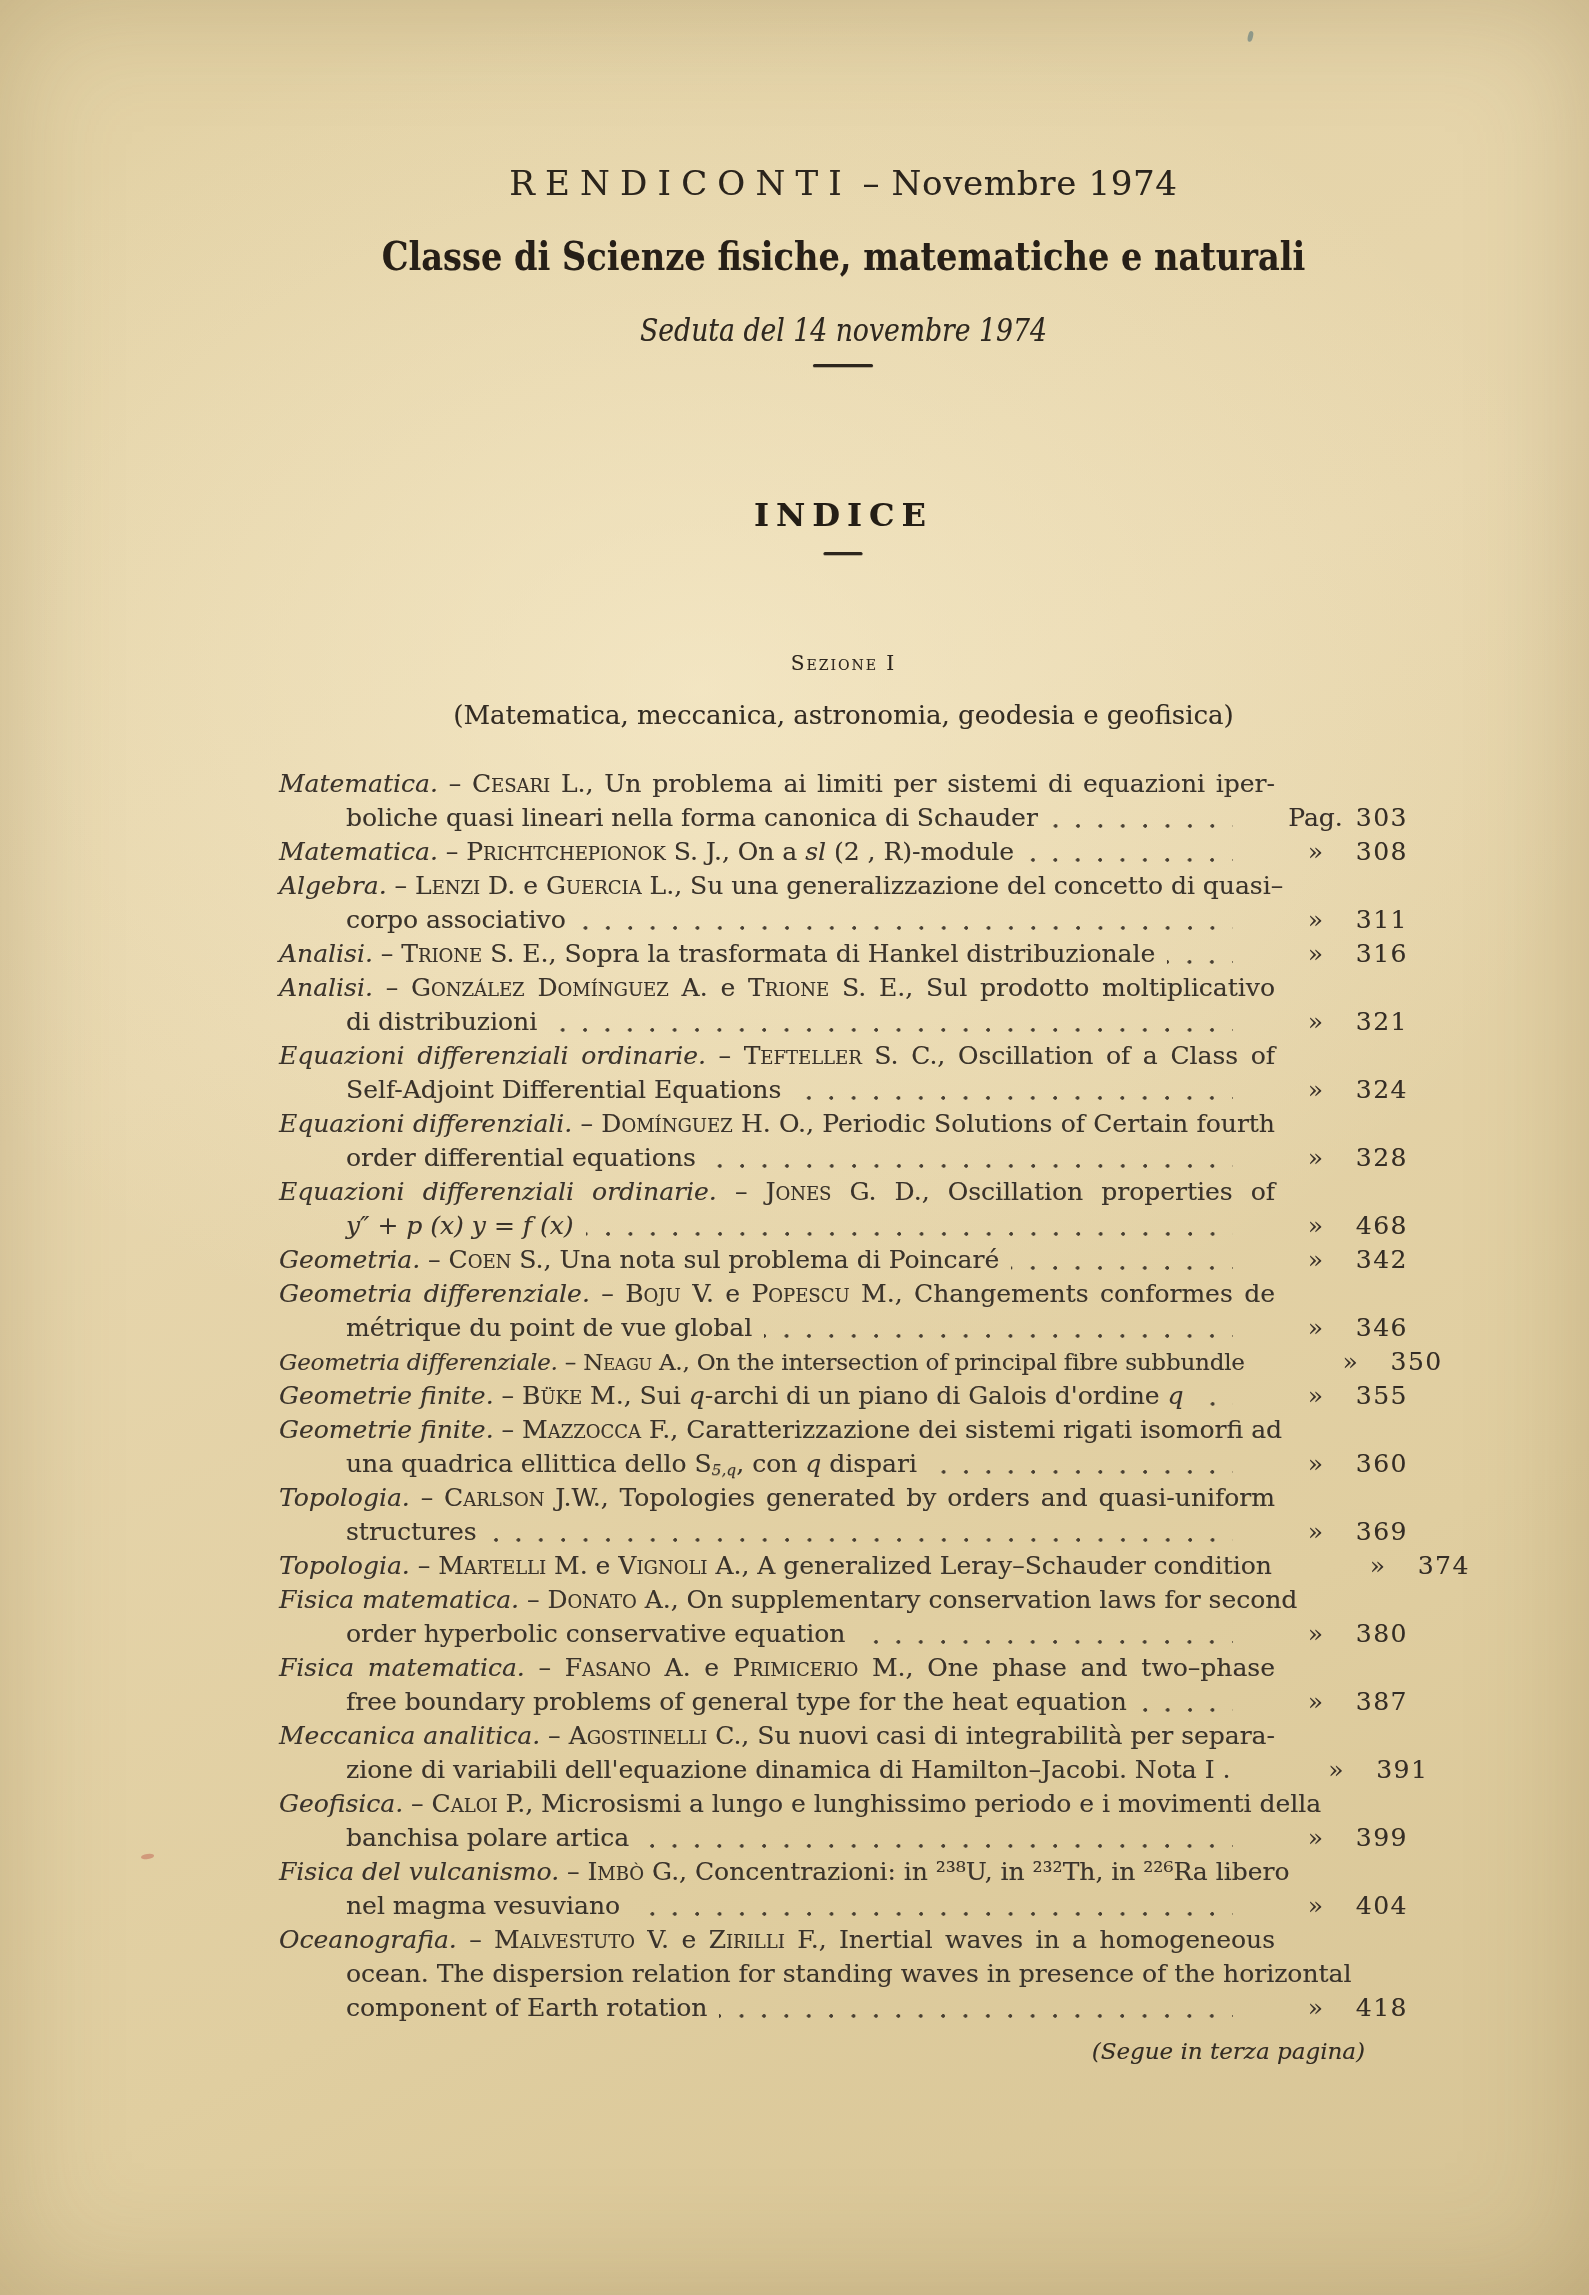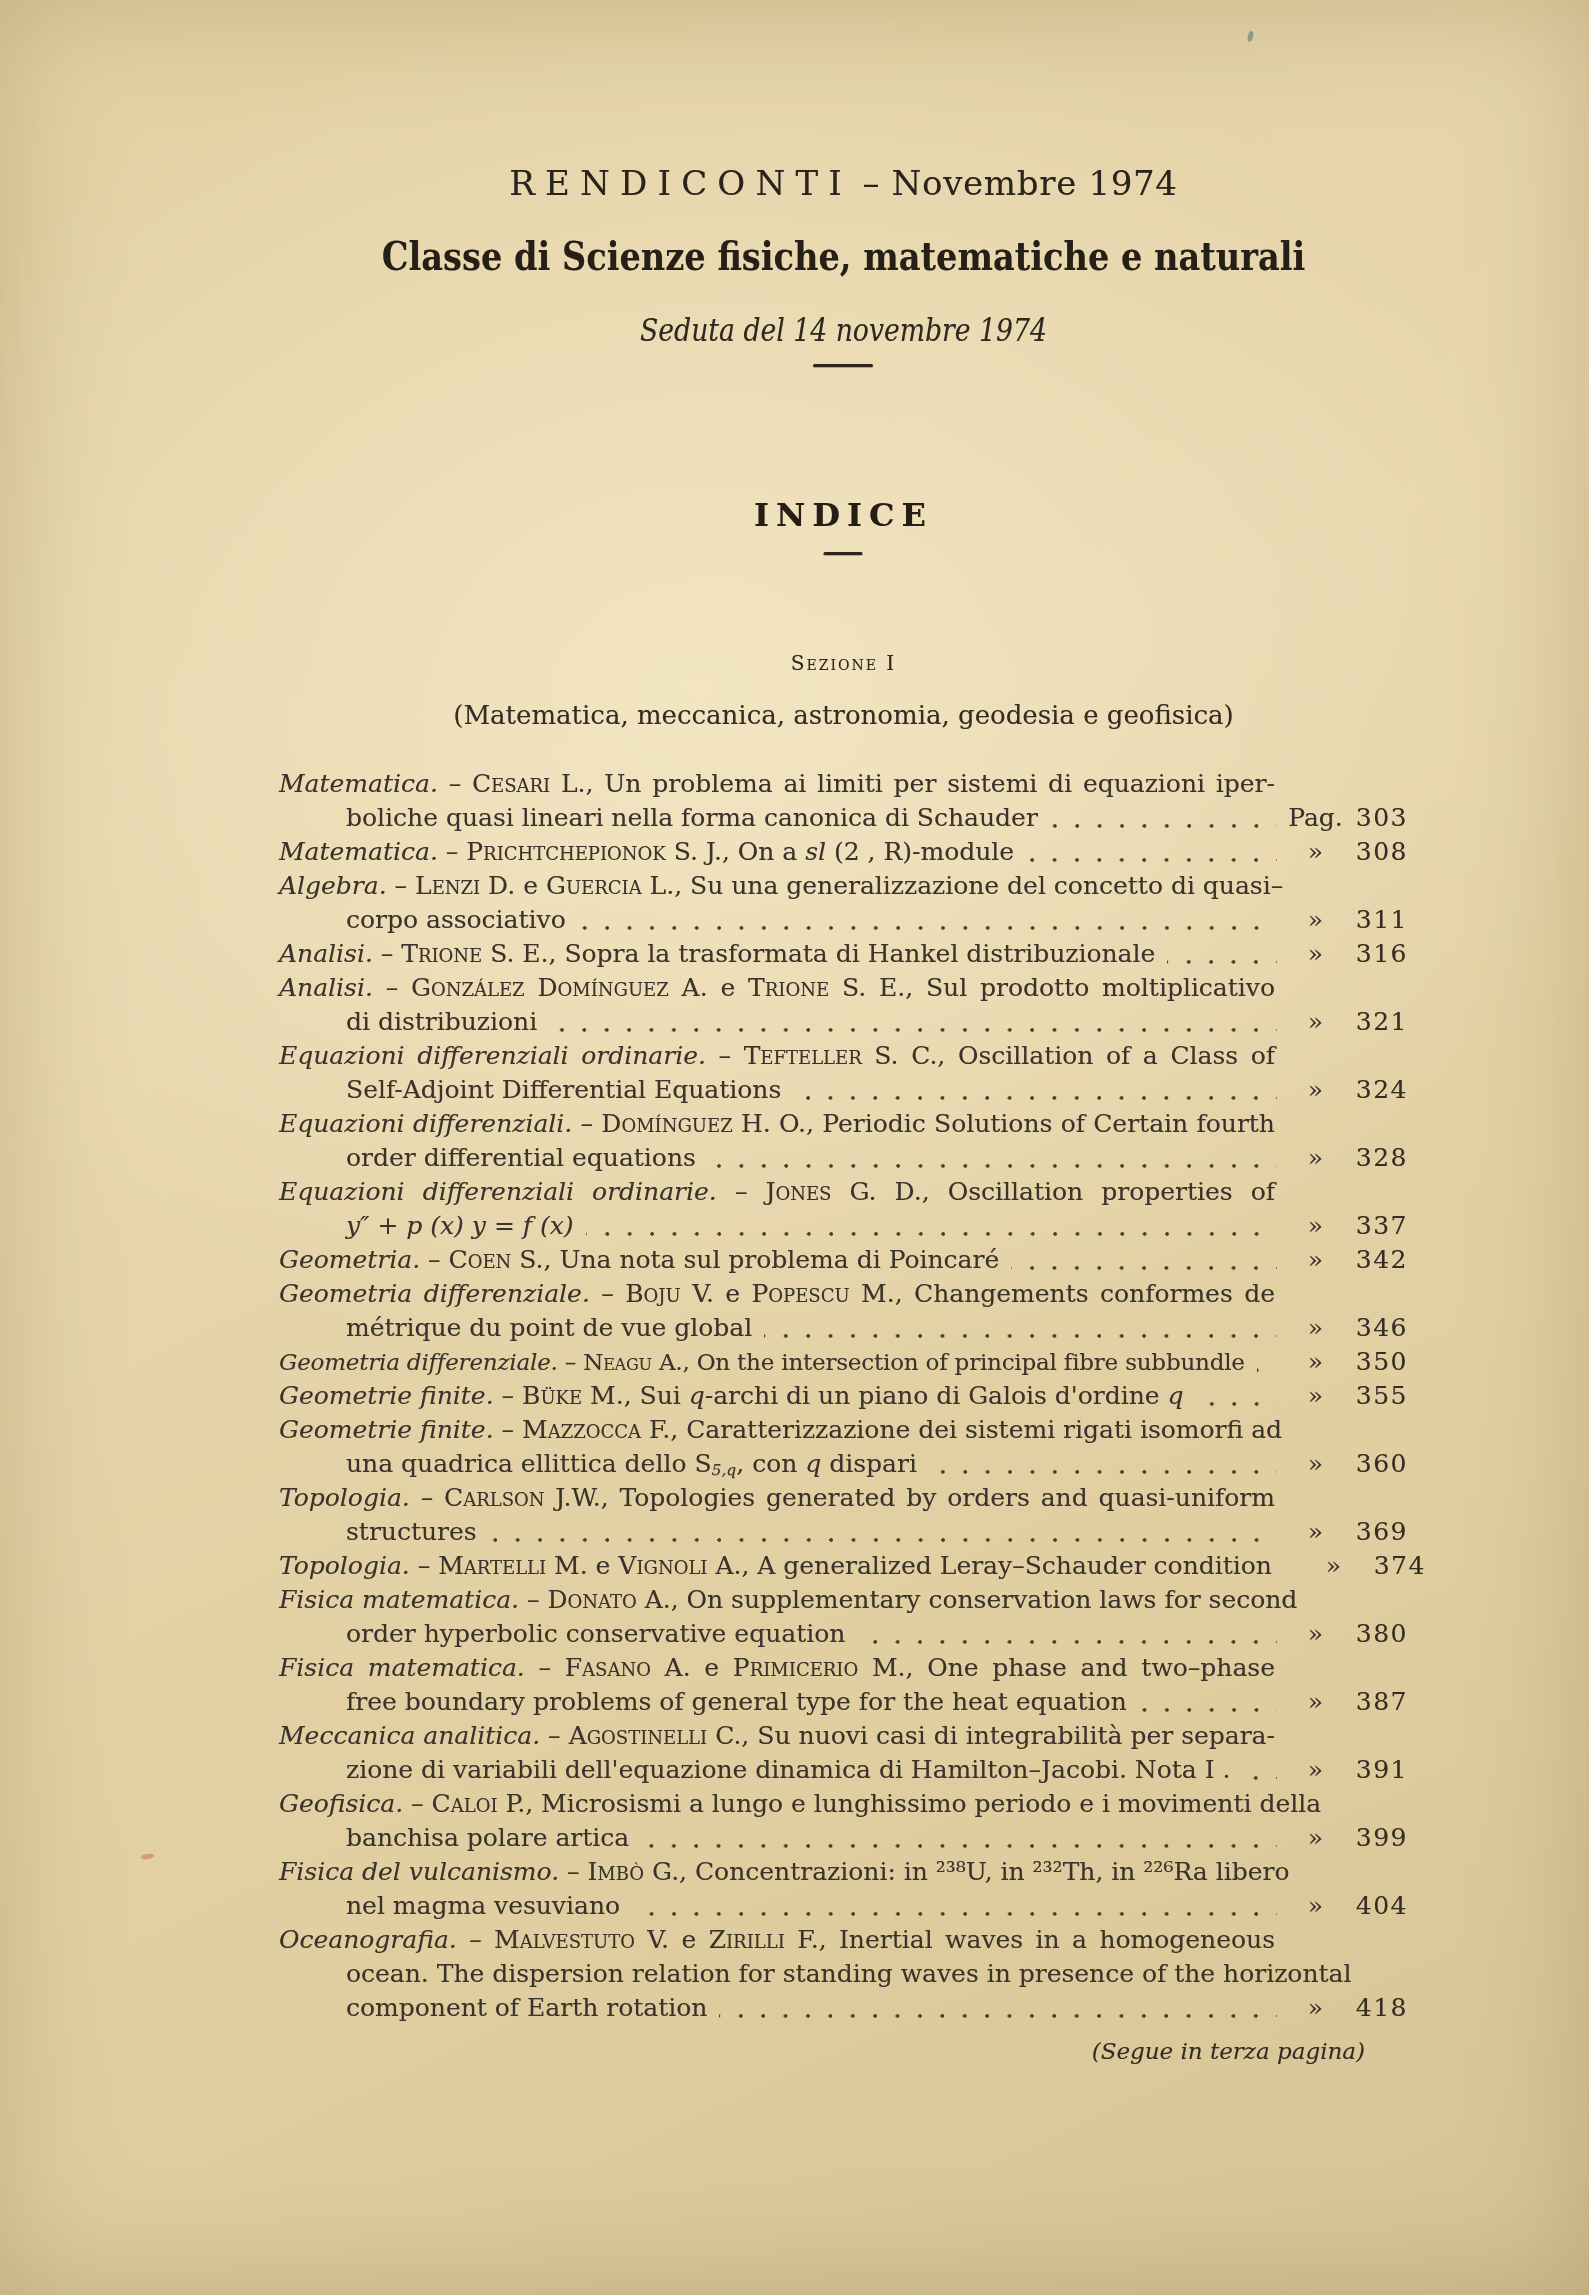--- a/index.html
+++ b/index.html
@@ -33,21 +33,21 @@
   .jst .txt{width:996px;text-align:justify;text-align-last:justify;}
   .cont{padding-left:67px;}
   .cont.jst .txt{width:928px;}
   .txt.tight{font-size:23px;letter-spacing:-0.2px;}
   .leader{
     flex:1 1 15px;min-width:10.5px;align-self:flex-end;height:4.5px;
     margin:0 10.5px 6.7px 12px;
     background-image:radial-gradient(circle at 2.2px 2.2px, rgba(56,48,38,0.9) 1.7px, rgba(56,48,38,0) 2.2px);
     background-size:22.4px 4.5px;background-repeat:repeat-x;background-position:right 0 bottom 0;
   }
-  .ref-label{flex:0 0 57px;text-align:center;color:#38302a;}
+  .ref-label{flex:0 0 57px;text-align:center;color:#38302a;margin-left:44px;}
   .ref-page{flex:0 0 64px;text-align:right;letter-spacing:1.5px;color:#342d25;}
 
   .seg-cat{font-style:italic;}
   .seg-it{font-style:italic;text-align:center;}
   .seg-sc{font-variant:small-caps;}
   .seg-sub{font-style:italic;font-size:0.62em;vertical-align:-0.22em;letter-spacing:0;}
 
   .footer-line{position:absolute;left:279px;top:2038px;width:1129px;text-align:right;padding-right:43px;box-sizing:border-box;font-size:23px;font-style:italic;color:#332c23;}
 
   .speck{position:absolute;border-radius:50%;}
@@ -150,21 +150,21 @@
         </div>
       </div>
       <div>
         <div class="line jst">
           <span class="txt"><span class="seg-cat">Equazioni differenziali ordinarie.</span><span class="seg-n"> – </span><span class="seg-sc">Jones G. D.</span><span class="seg-n">, Oscillation properties of</span></span>
         </div>
         <div class="line cont">
           <span class="txt"><span class="seg-it">y″ + p (x) y = f (x)</span></span>
           <span class="leader"></span>
           <span class="ref-label">»</span>
-          <span class="ref-page">337</span>
+          <span class="ref-page">468</span>
         </div>
       </div>
       <div>
         <div class="line">
           <span class="txt"><span class="seg-cat">Geometria.</span><span class="seg-n"> – </span><span class="seg-sc">Coen S.</span><span class="seg-n">, Una nota sul problema di Poincaré</span></span>
           <span class="leader"></span>
           <span class="ref-label">»</span>
           <span class="ref-page">342</span>
         </div>
       </div>

